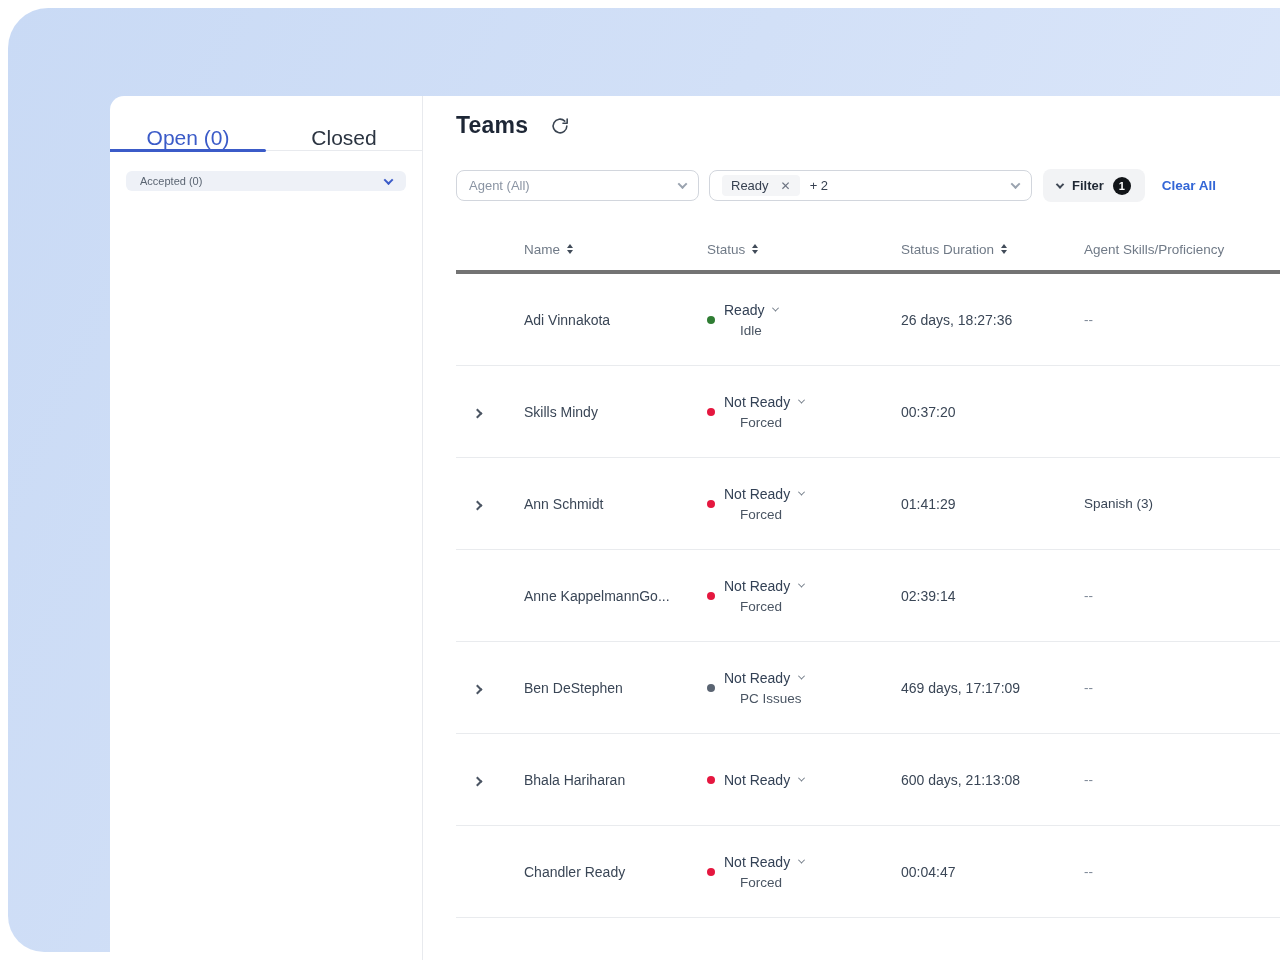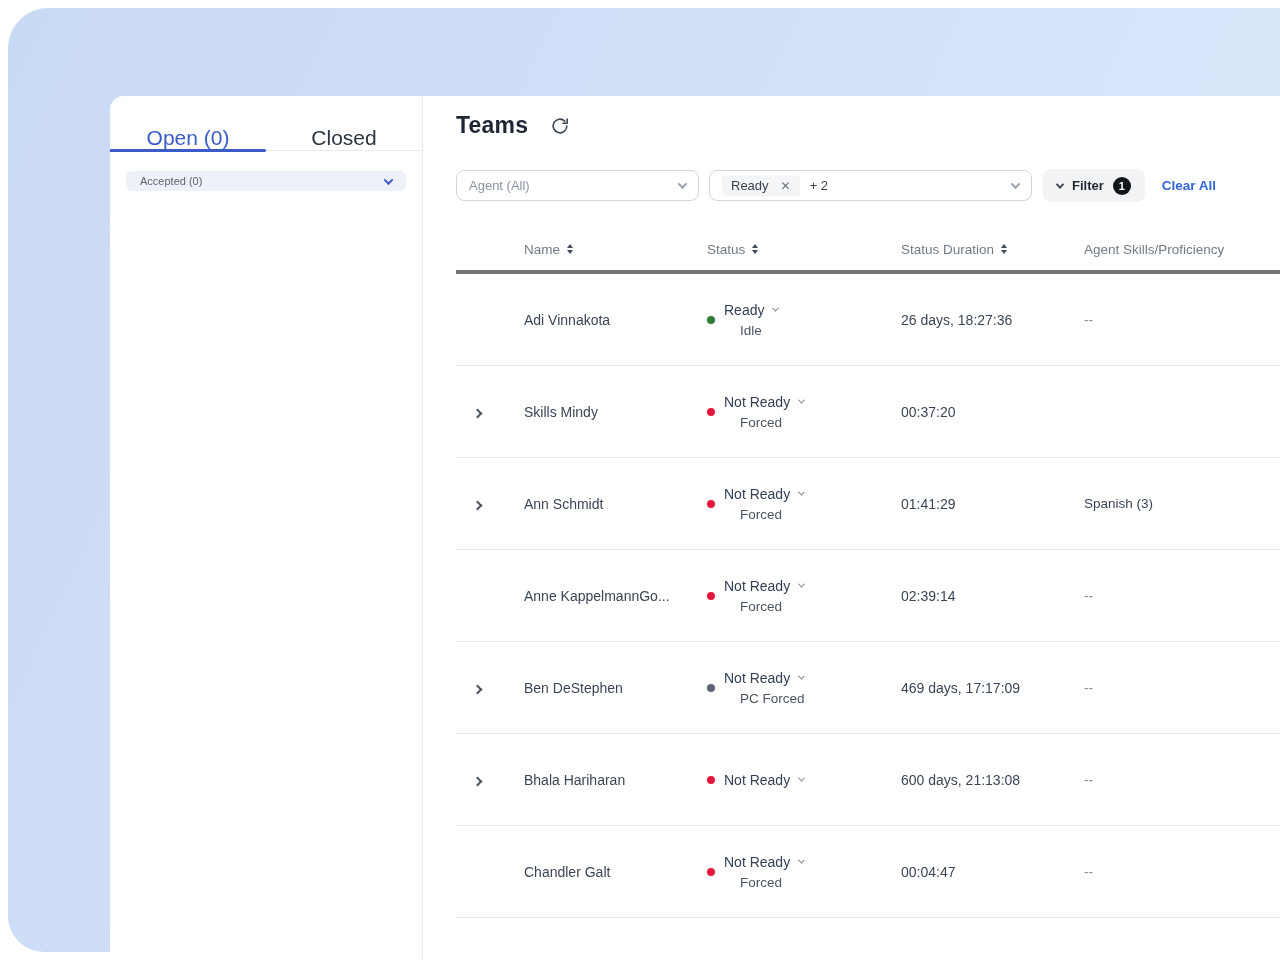--- a/index.html
+++ b/index.html
@@ -249,21 +249,21 @@
       <span class="expander" style="visibility: visible;"><span class="chev-right"></span></span>
     </div>
     <div class="cell-name">Ben DeStephen</div>
     <div class="cell-status">
       <span class="status-dot" style="background: rgb(90, 100, 114);"></span>
       <span class="status-lines">
         <span class="status-main">
           <span>Not Ready</span>
           <span class="chev-down small"></span>
         </span>
-        <span class="status-sub">PC Forced</span>
+        <span class="status-sub">PC Issues</span>
       </span>
     </div>
     <div class="cell-duration">469 days, 17:17:09</div>
     <div class="cell-skills">
               <div class="dashes">--</div>
             </div>
   </div>
           <div class="trow">
     <div class="cell-expander">
       <span class="expander" style="visibility: visible;"><span class="chev-right"></span></span>
@@ -281,21 +281,21 @@
     </div>
     <div class="cell-duration">600 days, 21:13:08</div>
     <div class="cell-skills">
               <div class="dashes">--</div>
             </div>
   </div>
           <div class="trow">
     <div class="cell-expander">
       <span class="expander" style="visibility: hidden;"><span class="chev-right"></span></span>
     </div>
-    <div class="cell-name">Chandler Galt</div>
+    <div class="cell-name">Chandler Ready</div>
     <div class="cell-status">
       <span class="status-dot" style="background: rgb(229, 23, 63);"></span>
       <span class="status-lines">
         <span class="status-main">
           <span>Not Ready</span>
           <span class="chev-down small"></span>
         </span>
         <span class="status-sub">Forced</span>
       </span>
     </div>

